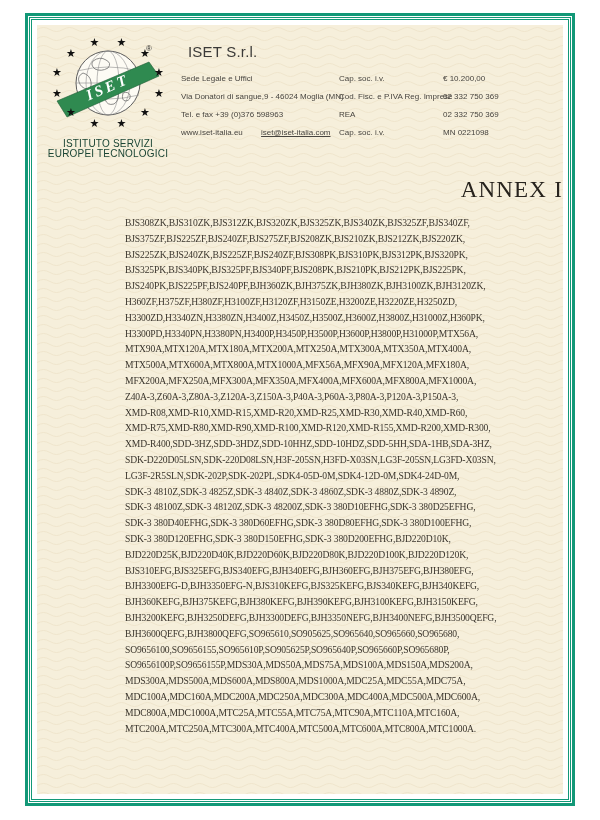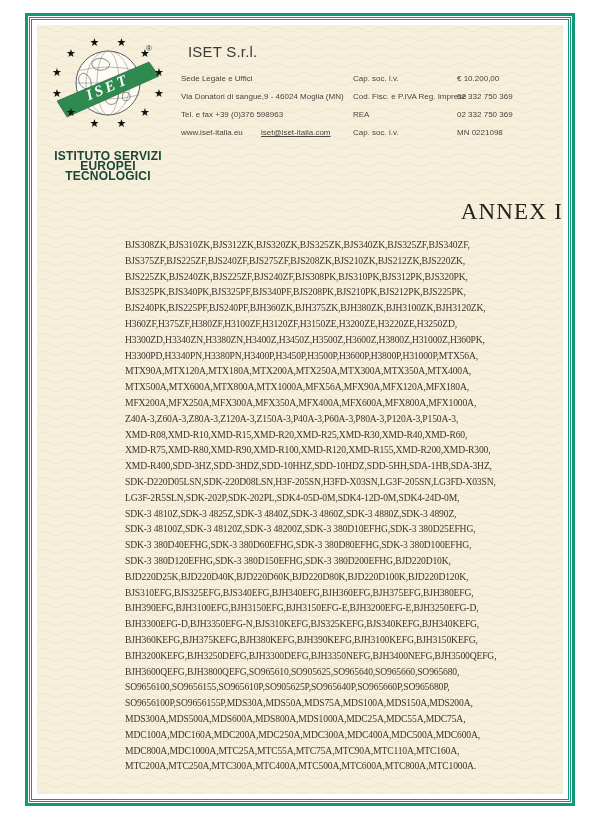--- a/index.html
+++ b/index.html
@@ -20,27 +20,27 @@
   .page {
     position:relative; height:100%; background:#f6efdb; overflow:hidden;
   }
   .wave-bg { position:absolute; left:0; top:0; width:100%; height:100%; opacity:.55; }
   .content { position:relative; z-index:1; height:100%; }
 
   
   .header { display:flex; padding:12px 16px 0 10px; }
   .logo-block { width:122px; flex:none; text-align:center; }
   .logo-caption {
-    margin-top:14px; font-size:12px; font-weight:bold; color:#1b4535;
+    margin-top:2px; font-size:10px; font-weight:normal; color:#1b4535;
     letter-spacing:.2px; line-height:10px;
   }
   .info-block { flex:1; padding-left:12px; padding-top:2px; color:#47443f; }
   .company { font-size:15px; color:#3b3a38; margin:4px 0 14px 7px; letter-spacing:.2px; }
   .info-row { display:flex; font-size:8px; margin-bottom:9px; white-space:nowrap; }
-  .cell-left { width:172px; flex:none; }
+  .cell-left { width:158px; flex:none; }
   .cell-mid { width:104px; flex:none; }
   .cell-right { flex:1; }
   .email-link { text-decoration:underline; margin-left:16px; color:#47443f; }
 
   
   .annex-title {
     text-align:right; font-family:"Liberation Serif", serif;
     font-size:23px; color:#27231d; margin-top:18px; letter-spacing:1.2px;
   }
 
@@ -162,21 +162,20 @@
               <div>XMD-R75,XMD-R80,XMD-R90,XMD-R100,XMD-R120,XMD-R155,XMD-R200,XMD-R300,</div>
               <div>XMD-R400,SDD-3HZ,SDD-3HDZ,SDD-10HHZ,SDD-10HDZ,SDD-5HH,SDA-1HB,SDA-3HZ,</div>
               <div>SDK-D220D05LSN,SDK-220D08LSN,H3F-205SN,H3FD-X03SN,LG3F-205SN,LG3FD-X03SN,</div>
               <div>LG3F-2R5SLN,SDK-202P,SDK-202PL,SDK4-05D-0M,SDK4-12D-0M,SDK4-24D-0M,</div>
               <div>SDK-3 4810Z,SDK-3 4825Z,SDK-3 4840Z,SDK-3 4860Z,SDK-3 4880Z,SDK-3 4890Z,</div>
               <div>SDK-3 48100Z,SDK-3 48120Z,SDK-3 48200Z,SDK-3 380D10EFHG,SDK-3 380D25EFHG,</div>
               <div>SDK-3 380D40EFHG,SDK-3 380D60EFHG,SDK-3 380D80EFHG,SDK-3 380D100EFHG,</div>
               <div>SDK-3 380D120EFHG,SDK-3 380D150EFHG,SDK-3 380D200EFHG,BJD220D10K,</div>
               <div>BJD220D25K,BJD220D40K,BJD220D60K,BJD220D80K,BJD220D100K,BJD220D120K,</div>
               <div>BJS310EFG,BJS325EFG,BJS340EFG,BJH340EFG,BJH360EFG,BJH375EFG,BJH380EFG,</div>
-              <div>BJH390EFG,BJH3100EFG,BJH3150EFG,BJH3150EFG-E,BJH3200EFG-E,BJH3250EFG-D,</div>
               <div>BJH3300EFG-D,BJH3350EFG-N,BJS310KEFG,BJS325KEFG,BJS340KEFG,BJH340KEFG,</div>
               <div>BJH360KEFG,BJH375KEFG,BJH380KEFG,BJH390KEFG,BJH3100KEFG,BJH3150KEFG,</div>
               <div>BJH3200KEFG,BJH3250DEFG,BJH3300DEFG,BJH3350NEFG,BJH3400NEFG,BJH3500QEFG,</div>
               <div>BJH3600QEFG,BJH3800QEFG,SO965610,SO905625,SO965640,SO965660,SO965680,</div>
               <div>SO9656100,SO9656155,SO965610P,SO905625P,SO965640P,SO965660P,SO965680P,</div>
               <div>SO9656100P,SO9656155P,MDS30A,MDS50A,MDS75A,MDS100A,MDS150A,MDS200A,</div>
               <div>MDS300A,MDS500A,MDS600A,MDS800A,MDS1000A,MDC25A,MDC55A,MDC75A,</div>
               <div>MDC100A,MDC160A,MDC200A,MDC250A,MDC300A,MDC400A,MDC500A,MDC600A,</div>
               <div>MDC800A,MDC1000A,MTC25A,MTC55A,MTC75A,MTC90A,MTC110A,MTC160A,</div>
               <div>MTC200A,MTC250A,MTC300A,MTC400A,MTC500A,MTC600A,MTC800A,MTC1000A.</div>

